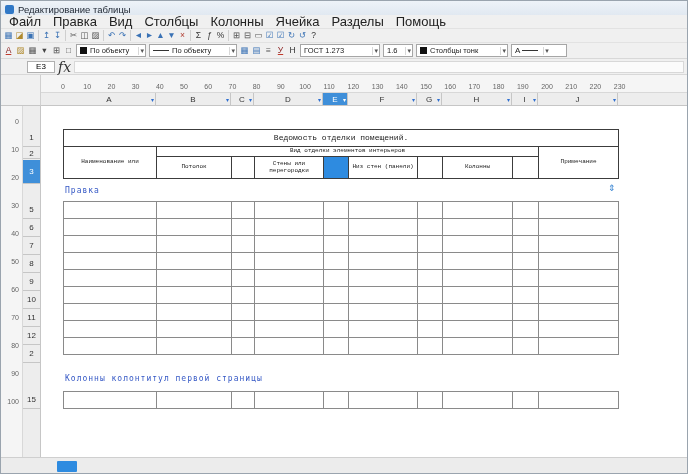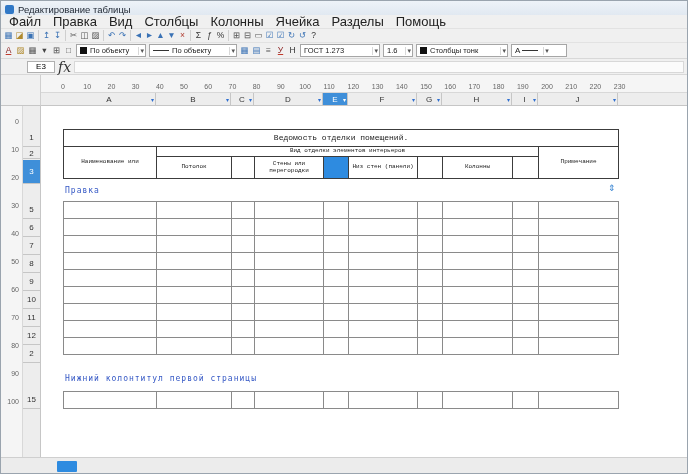--- a/index.html
+++ b/index.html
@@ -436,21 +436,21 @@
             <td></td>
             <td></td>
             <td></td>
             <td></td>
             <td></td>
             <td></td>
           </tr>
         </tbody>
       </table>
 
-    <div class="sec-label foot-label">Нижний колонтитул первой страницы</div>
+    <div class="sec-label foot-label">Колонны колонтитул первой страницы</div>
 
     <table class="grid dtable use-cols" id="footgrid">
         <colgroup>
           <col style="width: 93px;">
           <col style="width: 75px;">
           <col style="width: 23px;">
           <col style="width: 69px;">
           <col style="width: 25px;">
           <col style="width: 69px;">
           <col style="width: 25px;">

